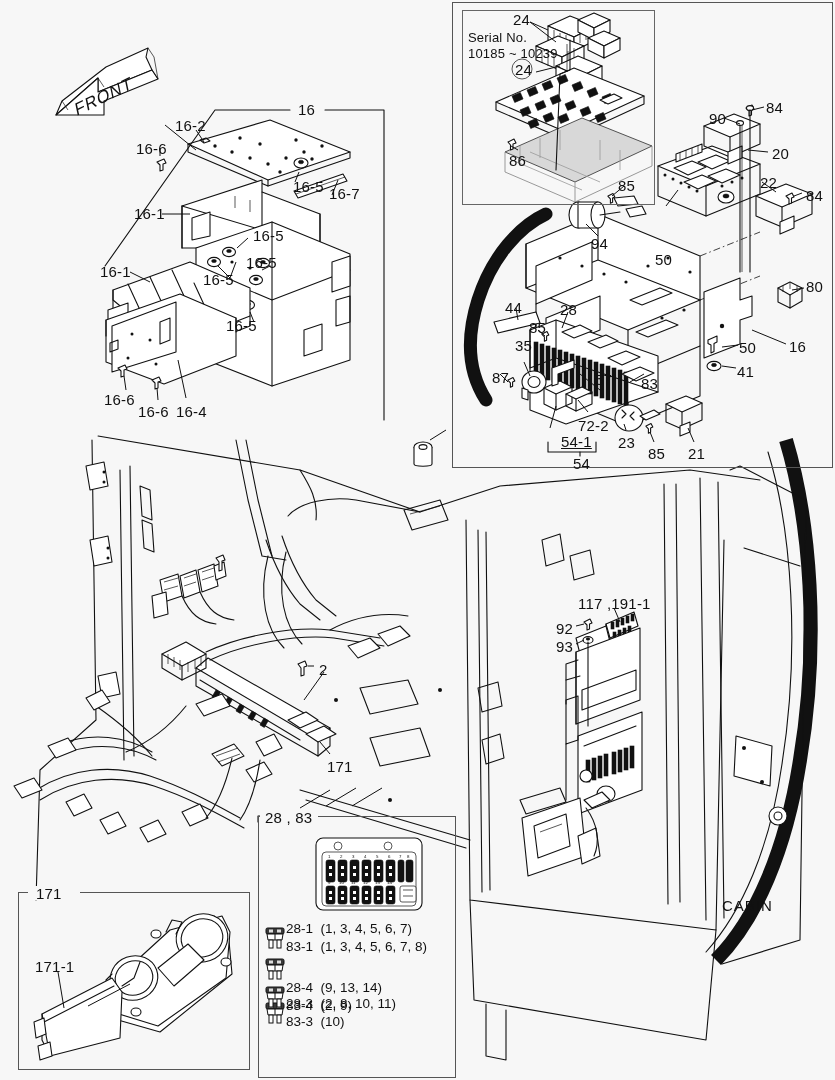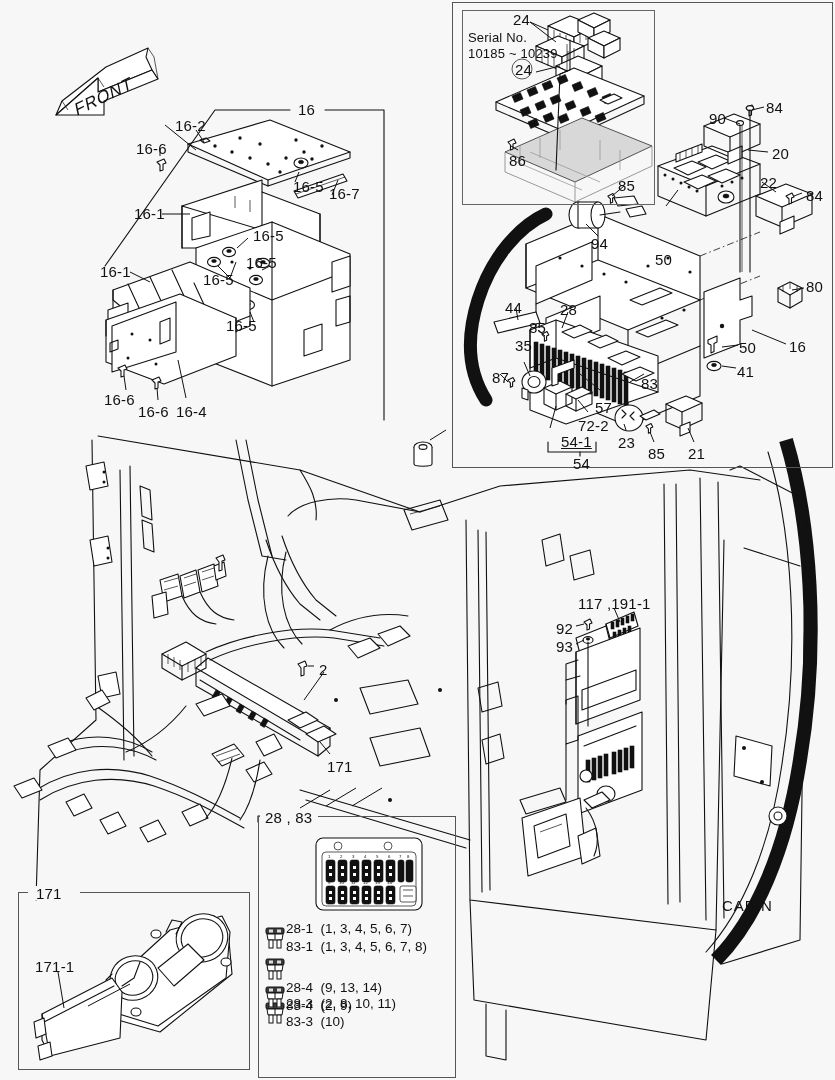--- a/index.html
+++ b/index.html
@@ -818,21 +818,21 @@
   <div class="lbl n" style="left:806px;top:279px;">80</div>
   <div class="lbl n" style="left:505px;top:300px;">44</div>
   <div class="lbl n" style="left:560px;top:302px;">28</div>
   <div class="lbl n" style="left:529px;top:320px;">85</div>
   <div class="lbl n" style="left:739px;top:340px;">50</div>
   <div class="lbl n" style="left:789px;top:339px;">16</div>
   <div class="lbl n" style="left:515px;top:338px;">35</div>
   <div class="lbl n" style="left:737px;top:364px;">41</div>
   <div class="lbl n" style="left:641px;top:376px;">83</div>
   <div class="lbl n" style="left:492px;top:370px;">87</div>
-  <div class="lbl n" style="left:595px;top:400px;">57</div>
+  <div class="lbl n" style="left:595px;top:372px;">57</div>
   <div class="lbl n" style="left:578px;top:418px;">72-2</div>
   <div class="lbl n" style="left:561px;top:434px;text-decoration:underline;">54-1</div>
   <div class="lbl n" style="left:618px;top:435px;">23</div>
   <div class="lbl n" style="left:648px;top:446px;">85</div>
   <div class="lbl n" style="left:688px;top:446px;">21</div>
   <div class="lbl n" style="left:573px;top:456px;">54</div>
 
   <div class="lbl n" style="left:319px;top:662px;">2</div>
   <div class="lbl n" style="left:327px;top:759px;">171</div>
   <div class="lbl n" style="left:578px;top:596px;">117 ,191-1</div>

